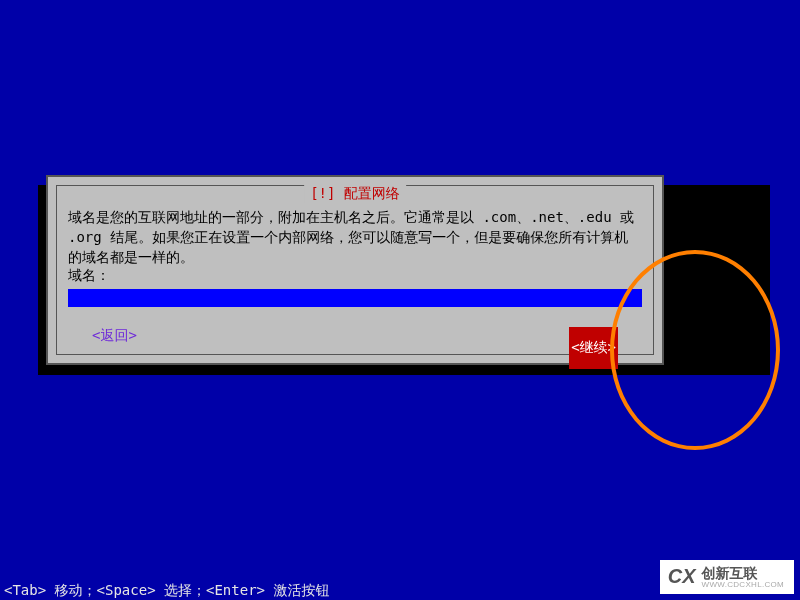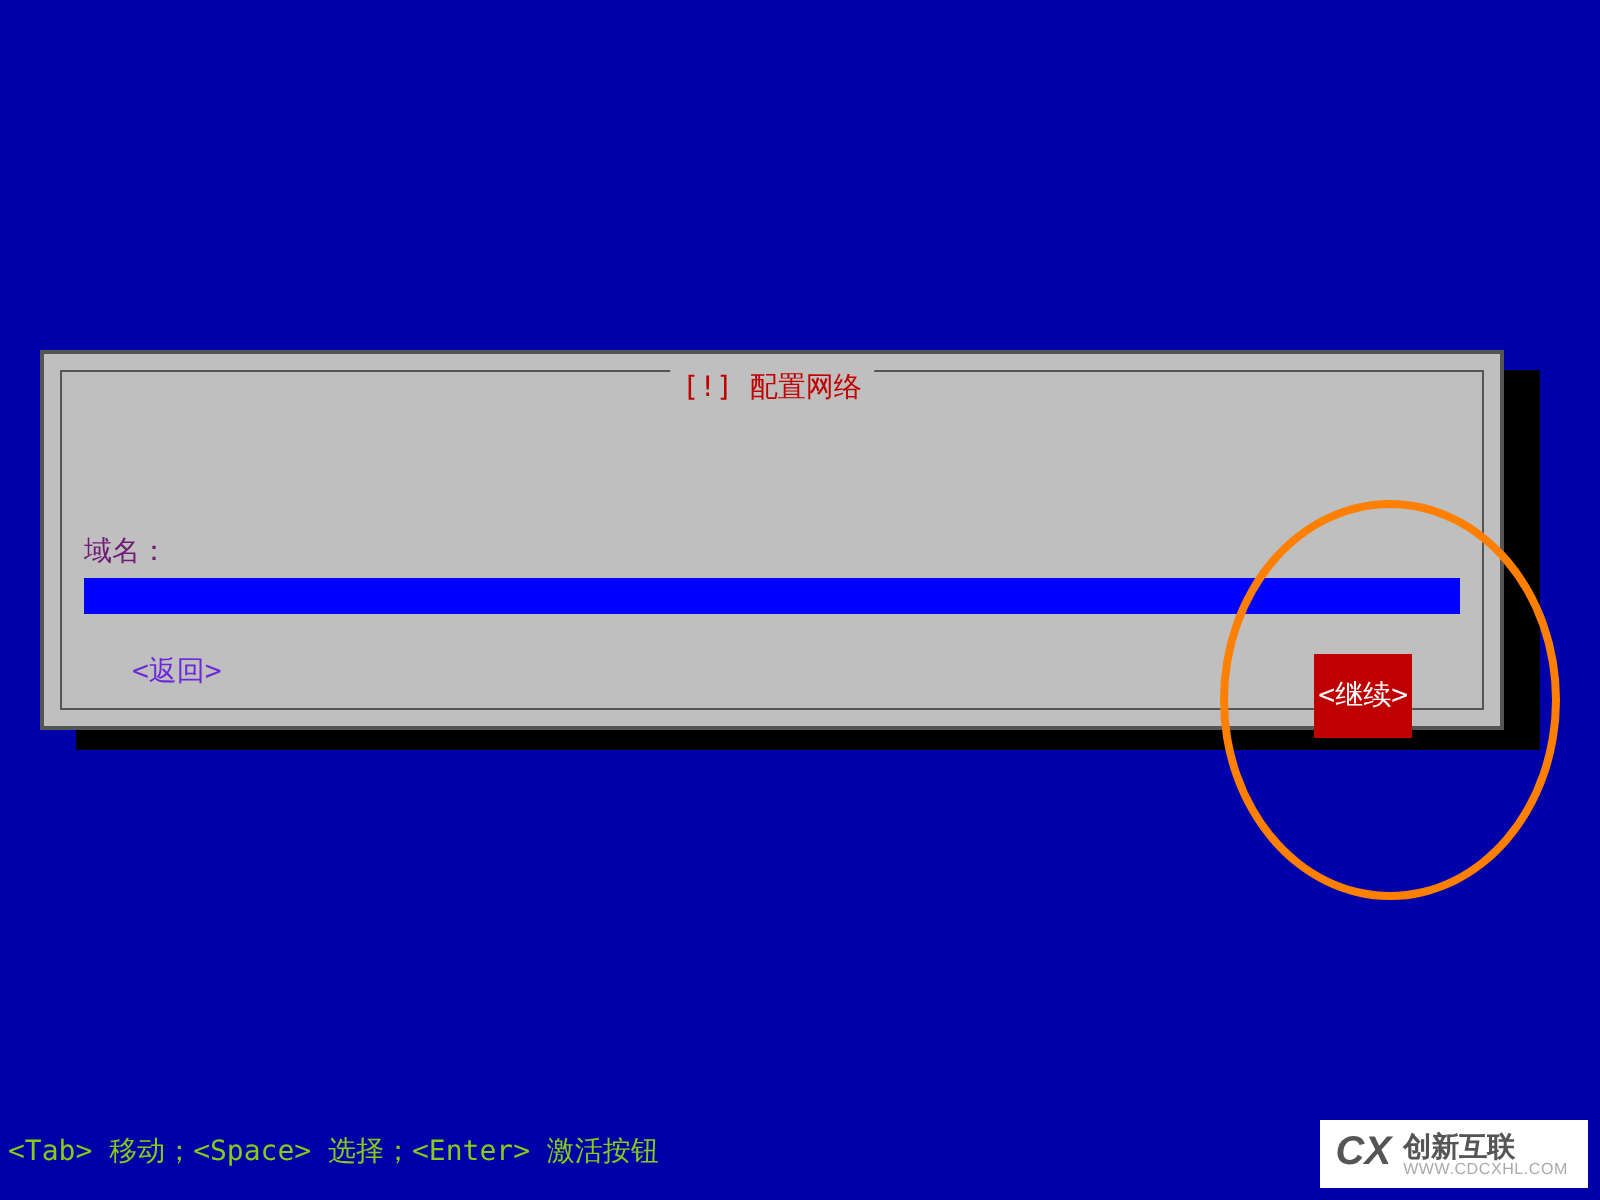--- a/index.html
+++ b/index.html
@@ -22,23 +22,23 @@
   .dialog-shadow {
     position: absolute;
     left: 38px;
     top: 185px;
     width: 732px;
     height: 190px;
     background: #000000;
   }
   .dialog {
     position: absolute;
-    left: 20px;
+    left: 46px;
     top: 175px;
-    width: 732px;
+    width: 618px;
     height: 190px;
     background: #bfbfbf;
     border: 2px solid #555555;
   }
   .dialog-inner-border {
     position: absolute;
     left: 8px;
     top: 8px;
     right: 8px;
     bottom: 8px;
@@ -60,21 +60,21 @@
     left: 20px;
     right: 20px;
     top: 30px;
     color: #000000;
     line-height: 20px;
   }
   .field-label {
     position: absolute;
     left: 20px;
     top: 90px;
-    color: #701a75;
+    color: #000000;
   }
   .input-field {
     position: absolute;
     left: 20px;
     right: 20px;
     top: 112px;
     height: 18px;
     background: #0000ff;
     color: #ffffff;
     border: none;
@@ -95,22 +95,22 @@
     right: 44px;
     top: 150px;
     background: #c00000;
     color: #ffffff;
     padding: 12px 2px;
     cursor: pointer;
   }
   .footer-hint {
     position: absolute;
     left: 4px;
-    bottom: 15px;
-    color: #84cc16;
+    bottom: 0;
+    color: #e5e5e5;
   }
   .annotation-ellipse {
     position: absolute;
     left: 610px;
     top: 250px;
     width: 170px;
     height: 200px;
     border: 4px solid #ff7f00;
     border-radius: 50%;
     pointer-events: none;
@@ -146,20 +146,21 @@
 
 <div class="screen">
 
   <div class="dialog-shadow"></div>
 
   <div class="dialog">
     <div class="dialog-inner-border">
       <span class="dialog-title">[!] 配置网络</span>
     </div>
 
+    <div class="body-text">域名是您的互联网地址的一部分，附加在主机名之后。它通常是以 .com、.net、.edu 或 .org 结尾。如果您正在设置一个内部网络，您可以随意写一个，但是要确保您所有计算机的域名都是一样的。</div>
 
     <div class="field-label">域名：</div>
 
     <input class="input-field" type="text" value="" style="">
 
     <span class="back-btn">&lt;返回&gt;</span>
 
     <span class="continue-btn">&lt;继续&gt;</span>
   </div>
 

